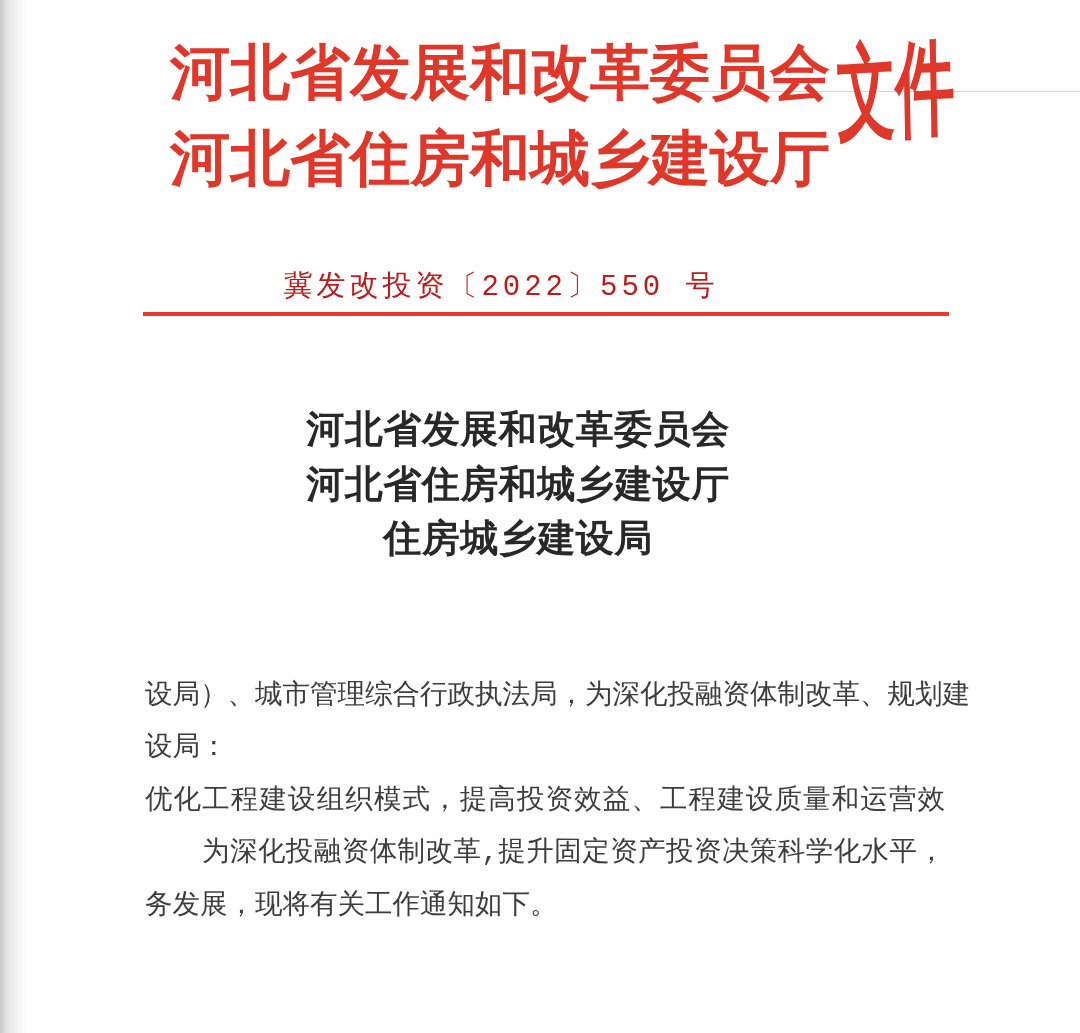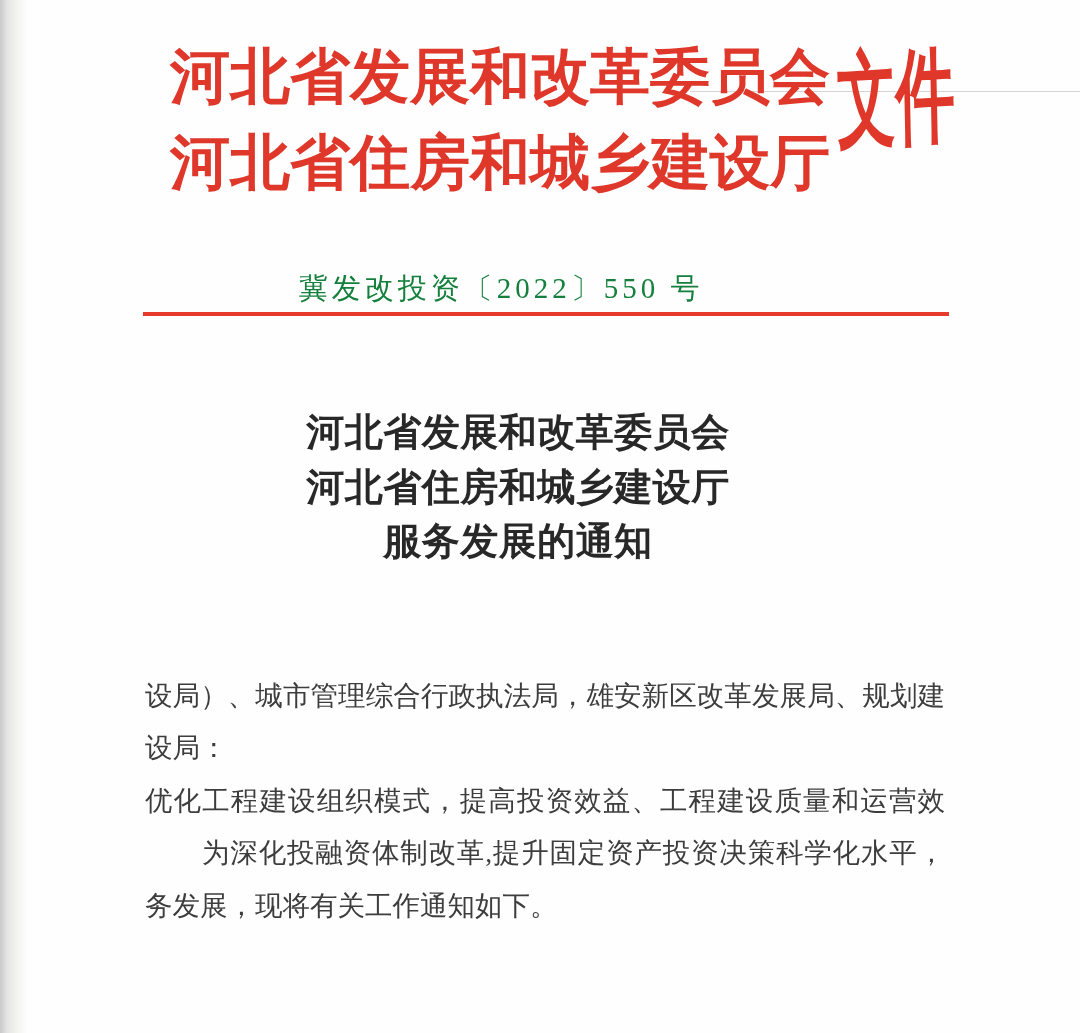--- a/index.html
+++ b/index.html
@@ -1,21 +1,21 @@
 <!DOCTYPE html>
 <html><head>
 <meta charset="utf-8">
 <style>
   html,body{margin:0;padding:0;background:#ffffff;}
   .page{
     position:relative;
     width:1080px;height:1033px;
     background:#fefefe;
     overflow:hidden;
-    font-family:Liberation Serif, serif;
+    font-family:Liberation Mono, monospace;
   }
   
   .scan-edge{
     position:absolute;left:0;top:0;bottom:0;width:30px;
     background:linear-gradient(to right,#c9c9c9 0px,#e4e4e4 7px,#f4f4f3 18px,#fefefe 28px);
   }
   
   .scan-artifact-line{
     position:absolute;top:91px;left:690px;right:0;height:1px;
     background:rgba(175,170,165,0.5);
@@ -43,21 +43,21 @@
     white-space:nowrap;
     transform:scale(0.60,1.06) rotate(-2deg);
     transform-origin:left top;
   }
   
   .doc-number{
     position:absolute;top:270px;left:0;width:1002px;
     text-align:center;
     font-size:29px;line-height:36px;
     letter-spacing:4px;
-    color:#15803d;
+    color:#b91c1c;
   }
   
   .red-rule{
     position:absolute;top:312px;left:143px;width:806px;height:4px;
     background:#e7392c;
   }
   
   .doc-title{
     position:absolute;top:405px;left:0;width:1036px;
     text-align:center;
@@ -103,24 +103,24 @@
 
   <div class="doc-type">文件</div>
 
   <div class="doc-number">冀发改投资〔2022〕550 号</div>
 
   <div class="red-rule"></div>
 
   <div class="doc-title">
     <div>河北省发展和改革委员会</div>
     <div>河北省住房和城乡建设厅</div>
-    <div>服务发展的通知</div>
+    <div>住房城乡建设局</div>
   </div>
 
   <div class="body-text">
-    <span class="body-line">设局）、城市管理综合行政执法局，雄安新区改革发展局、规划建</span>
+    <span class="body-line">设局）、城市管理综合行政执法局，为深化投融资体制改革、规划建</span>
     <span class="body-line short">设局：</span>
     <span class="body-line">优化工程建设组织模式，提高投资效益、工程建设质量和运营效</span>
     <span class="body-line indent">为深化投融资体制改革,提升固定资产投资决策科学化水平，</span>
     <span class="body-line short">务发展，现将有关工作通知如下。</span>
   </div>
 
 </div>
 
 </body></html>

